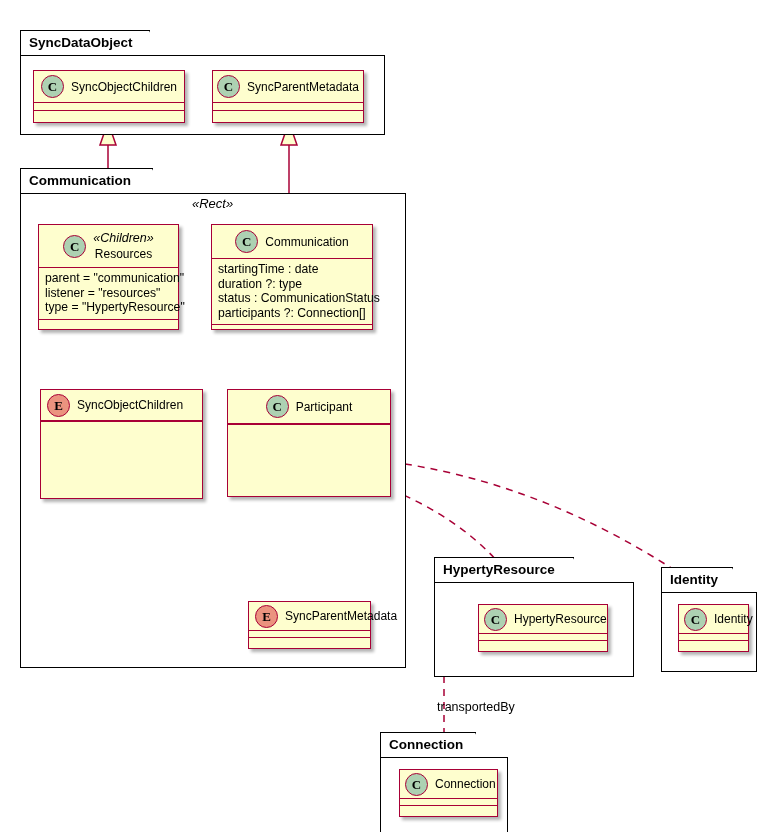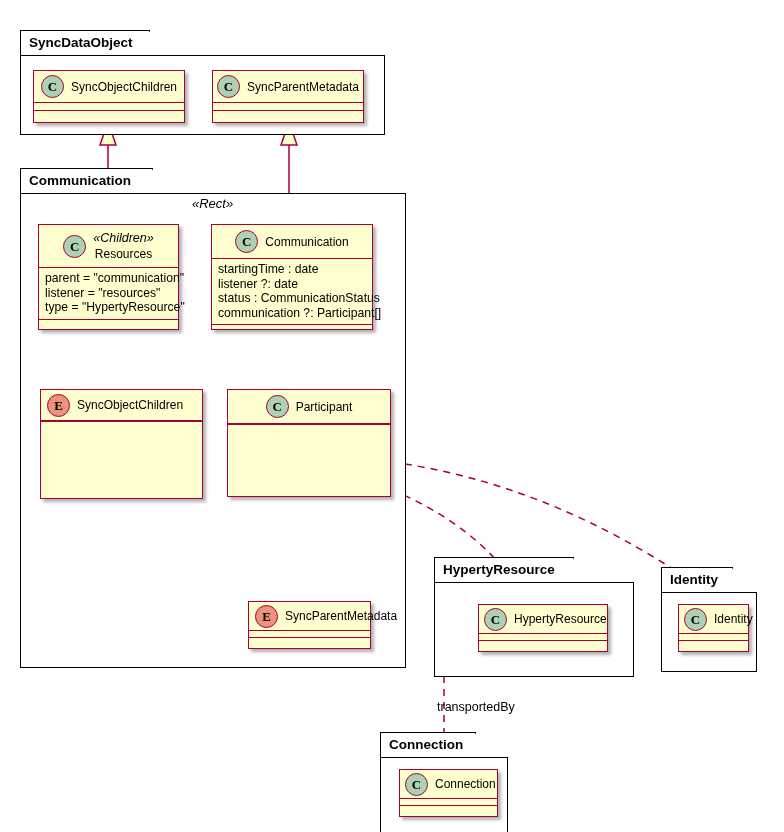--- a/index.html
+++ b/index.html
@@ -173,23 +173,23 @@
   </div>
 
   <div class="node" style="left:211px;top:212px;width:162px;height:106px;">
     <div class="node-head" style="height:33px;">
       <span class="badge c">C</span>
       <span class="node-title">Communication</span>
     </div>
     <div class="sep"></div>
     <div class="node-body">
       <div class="attr">startingTime : date</div>
-      <div class="attr">listener ?: date</div>
+      <div class="attr">duration ?: type</div>
       <div class="attr">status : CommunicationStatus</div>
-      <div class="attr">communication ?: Participant[]</div>
+      <div class="attr">participants ?: Connection[]</div>
     </div>
     <div class="sep"></div>
     <div class="node-foot" style="height:8px;"></div>
   </div>
 
   <div class="node" style="left:40px;top:377px;width:163px;height:110px;">
     <div class="node-head" style="height:30px;justify-content:flex-start;padding-left:6px;">
       <span class="badge e">E</span>
       <span class="node-title">SyncObjectChildren</span>
     </div>

